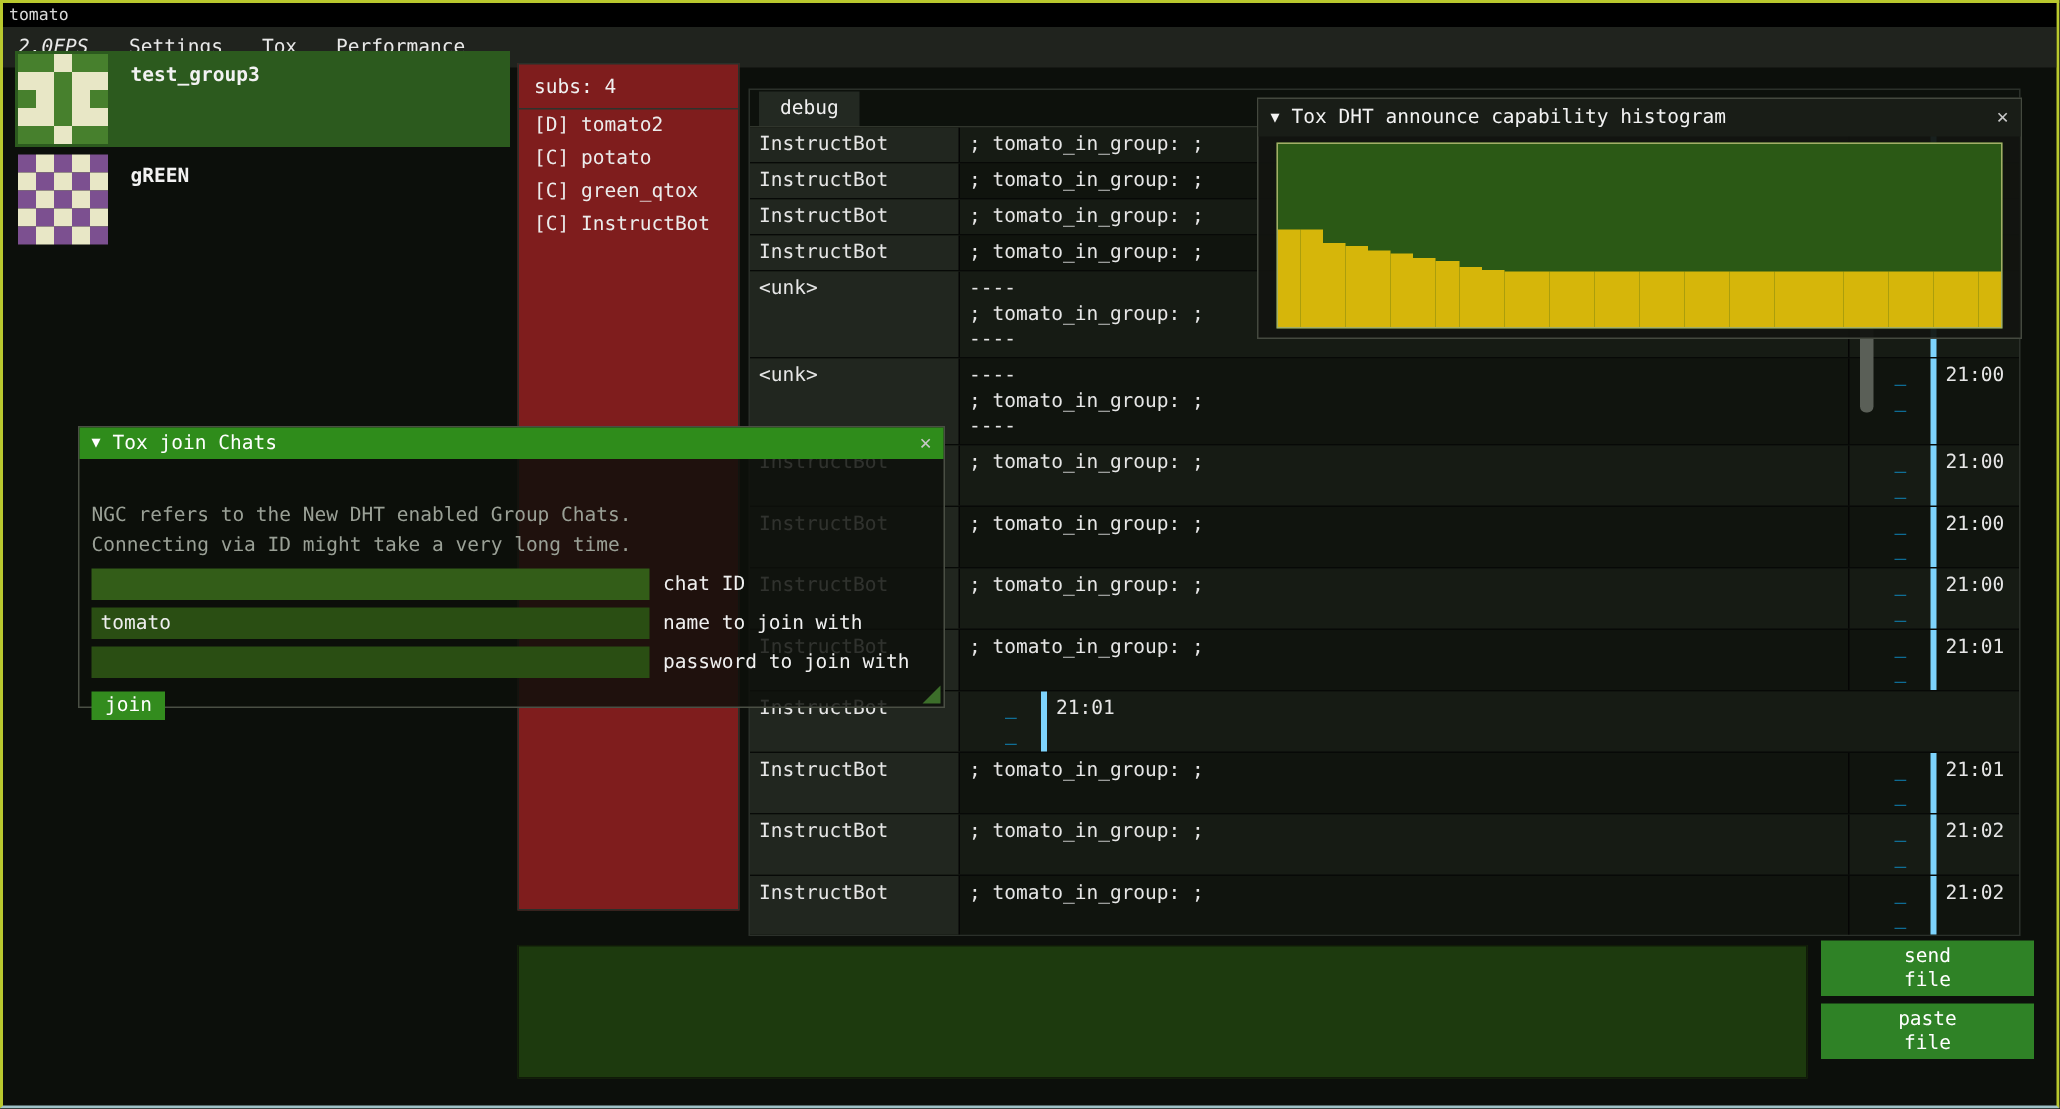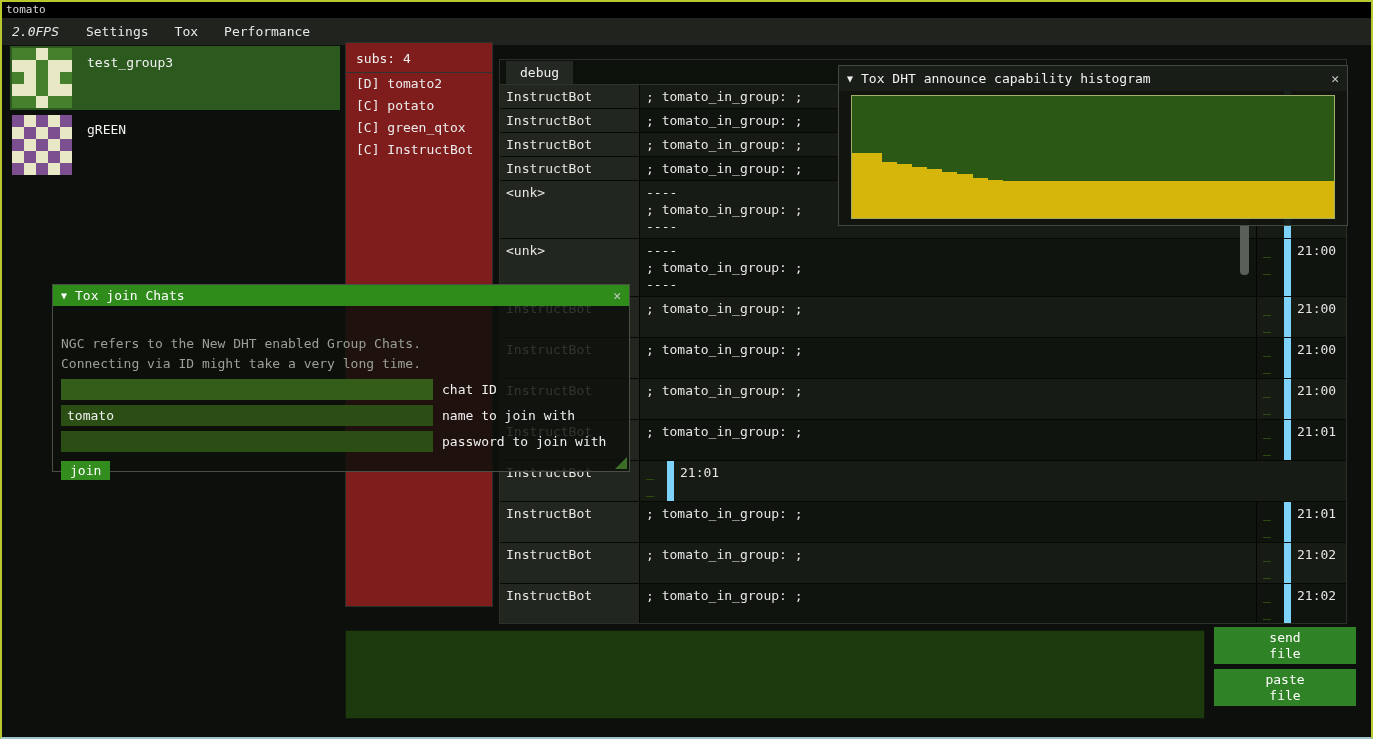--- a/index.html
+++ b/index.html
@@ -11,21 +11,21 @@
 
   .titlebar { position:absolute; left:0; top:0; right:0; height:16px; background:#000;
               color:#d9d9d9; font-size:11px; line-height:16px; padding-left:4px; }
 
   .menubar { position:absolute; left:0; top:16px; right:0; height:27px; background:#20231e;
              display:flex; align-items:center; color:#e8e8e8; font-size:13px; }
   .menubar .fps { padding:0 14px 0 10px;font-style:italic; }
   .menu-item { padding:5px 13px; cursor:default; }
 
   
-  .groups { position:absolute; left:8px; top:44px; width:330px; }
+  .groups { position:absolute; left:8px; top:32px; width:330px;font-weight:bold; }
   .group-item { display:flex; height:64px; margin-bottom:3px; padding:1px; }
   .group-item.selected { background:#2c5a1e; }
   .group-avatar { width:60px; height:60px; margin:1px 15px 1px 1px; flex:none;
                   display:grid; grid-template-columns:repeat(5,1fr); grid-template-rows:repeat(5,1fr); }
   .group-name { color:#f2f2f2; font-size:13px; margin-top:8px; }
 
   
   .members-panel { position:absolute; left:343px; top:40px; width:148px; height:565px;
                    background:#7f1d1d; border:1px solid #2b302a; }
   .members-header { padding:8px 10px 6px; color:#f0f0f0; font-size:13px;
@@ -37,21 +37,21 @@
                 background:#10150f; border:1px solid #2b302a; }
   .tabbar { height:25px; display:flex; align-items:flex-end; padding-left:6px;
             background:#0d110c; border-bottom:1px solid #30352c; }
   .tab { padding:4px 14px; background:#232922; color:#f0f0f0; font-size:13px; }
   .chat-rows { position:absolute; left:0; right:0; top:25px; bottom:0; overflow:hidden; }
   .chat-row { display:flex; background:#161b14; border-bottom:1px solid #070907; }
   .chat-row.alt { background:#10140e; }
   .cell { padding:3px 6px; font-size:13px; line-height:17px; color:#e6e6e6; }
   .name-cell { width:140px; flex:none; background:#21261f; border-right:1px solid #050505; }
   .msg-cell { flex:1; border-right:1px solid #050505; overflow:hidden; white-space:nowrap; }
-  .flags-cell { width:34px; flex:none; border-right:7px solid #7dd3fc; color:#4d7c0f; }
+  .flags-cell { width:34px; flex:none; border-right:4px solid #7dd3fc; color:#0ea5e9;margin-left:24px; }
   .time-cell { width:55px; flex:none; }
   .chat-scrollbar { position:absolute; left:740px; top:95px; width:9px; height:120px;
                     background:#5a5f57; border-radius:4px; }
 
   
   .composer-input { position:absolute; left:343px; top:628px; width:860px; height:89px;
                     background:#1d3a0e; border:1px solid #101a08; color:#e8e8e8;
                     font-family:"DejaVu Sans Mono", monospace; font-size:13px; resize:none; outline:none; }
   .file-btn { position:absolute; left:1212px; width:142px; height:37px; background:#2f8226;
               border:none; color:#ffffff; font-family:"DejaVu Sans Mono", monospace;

